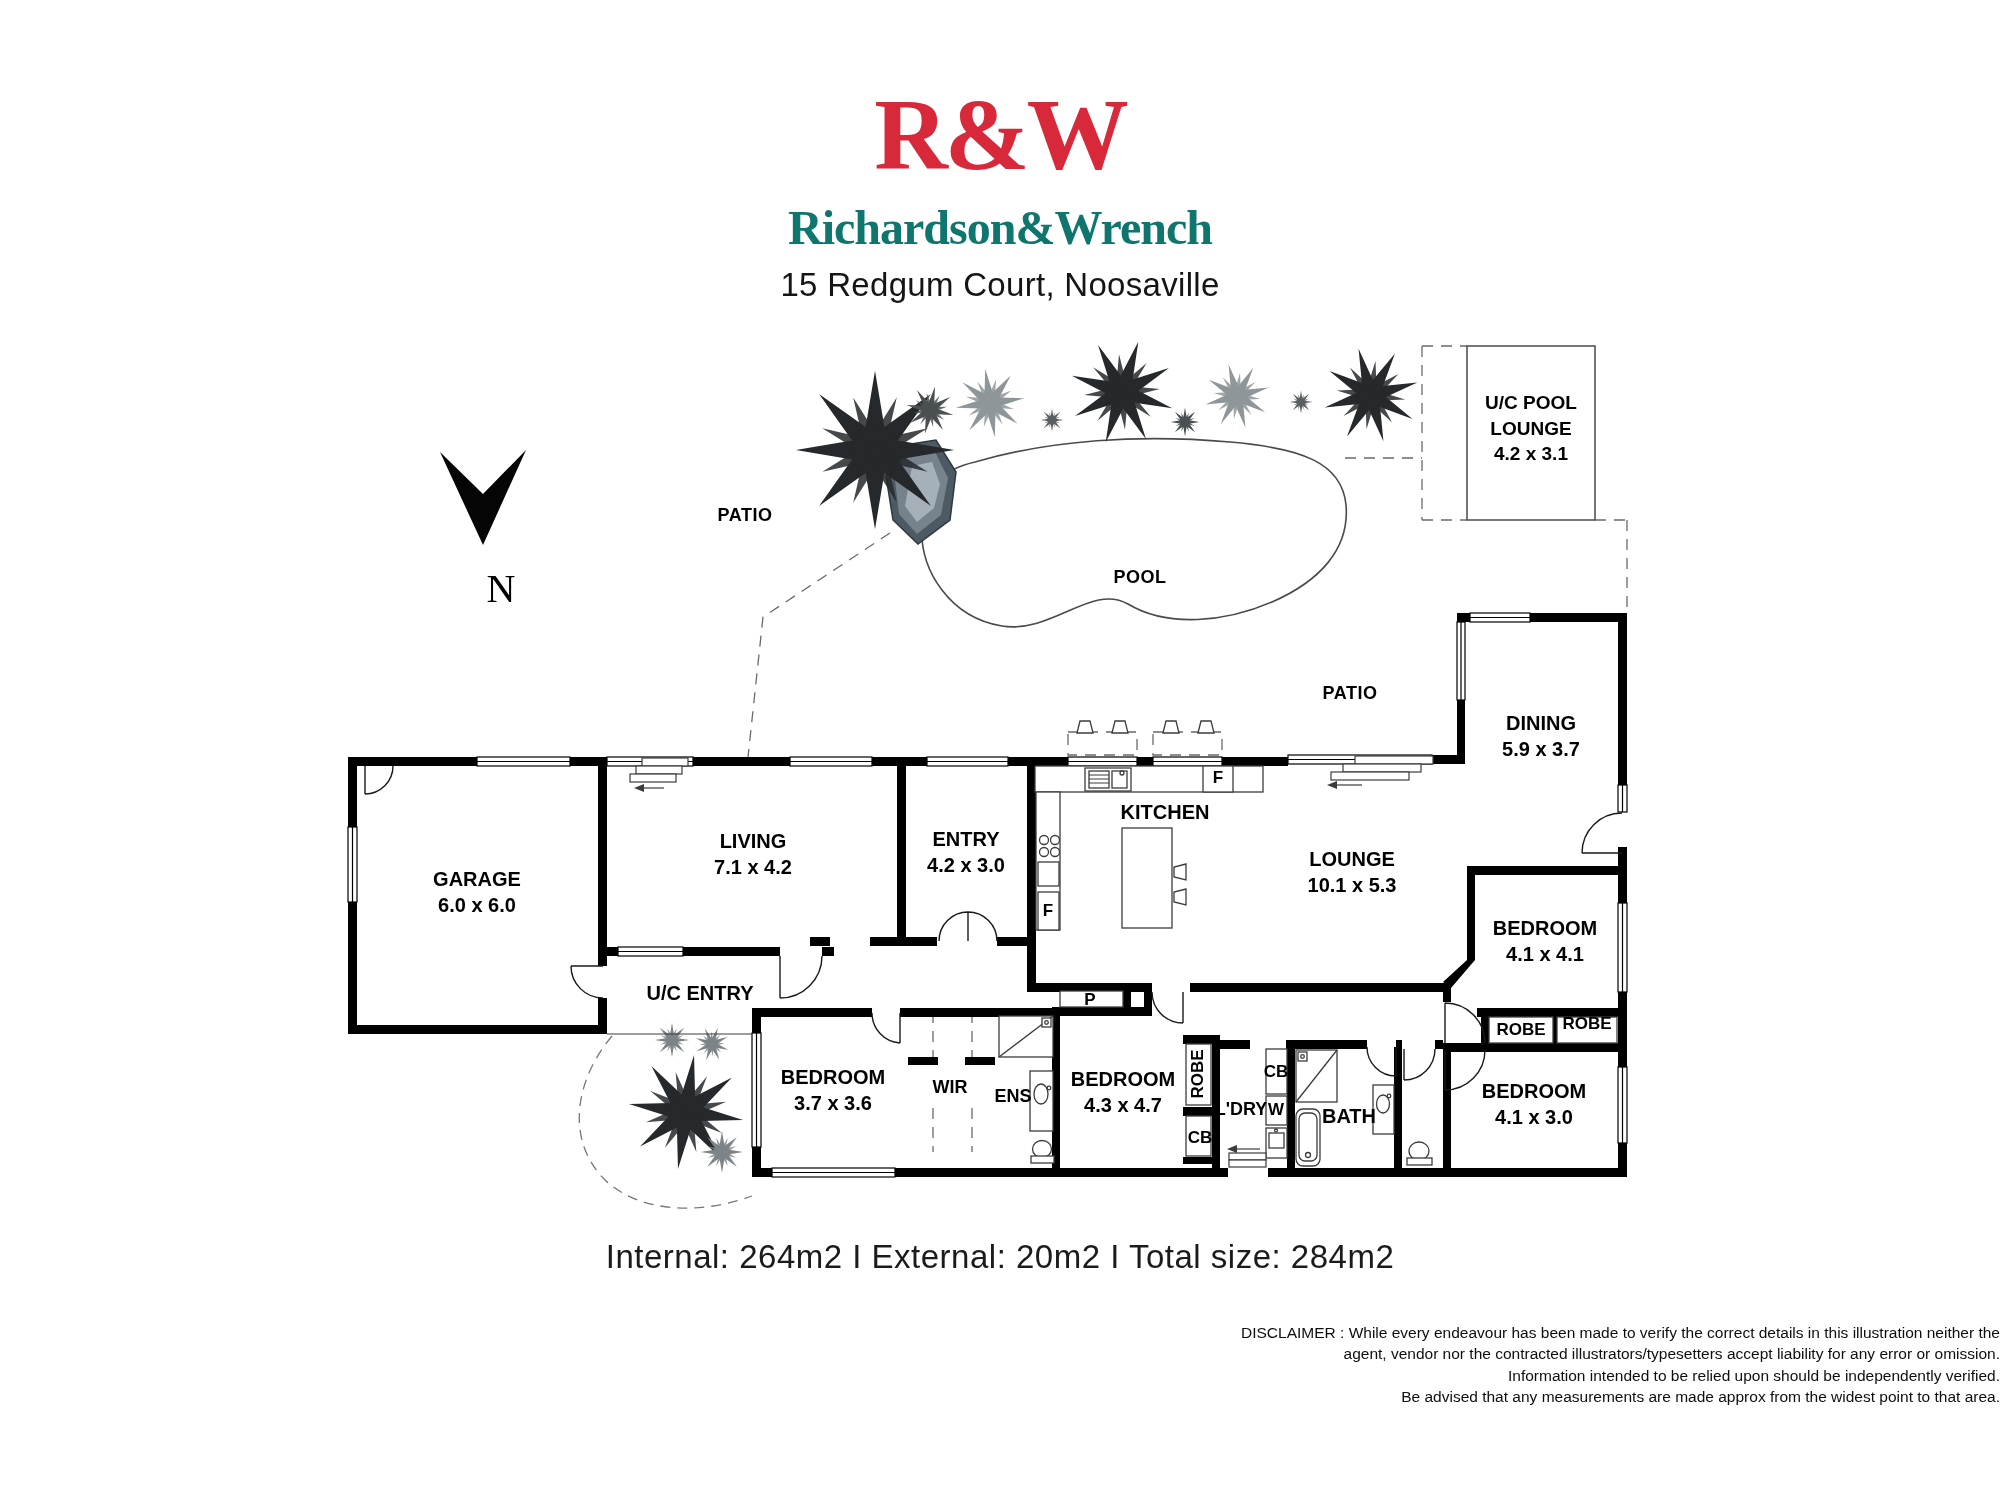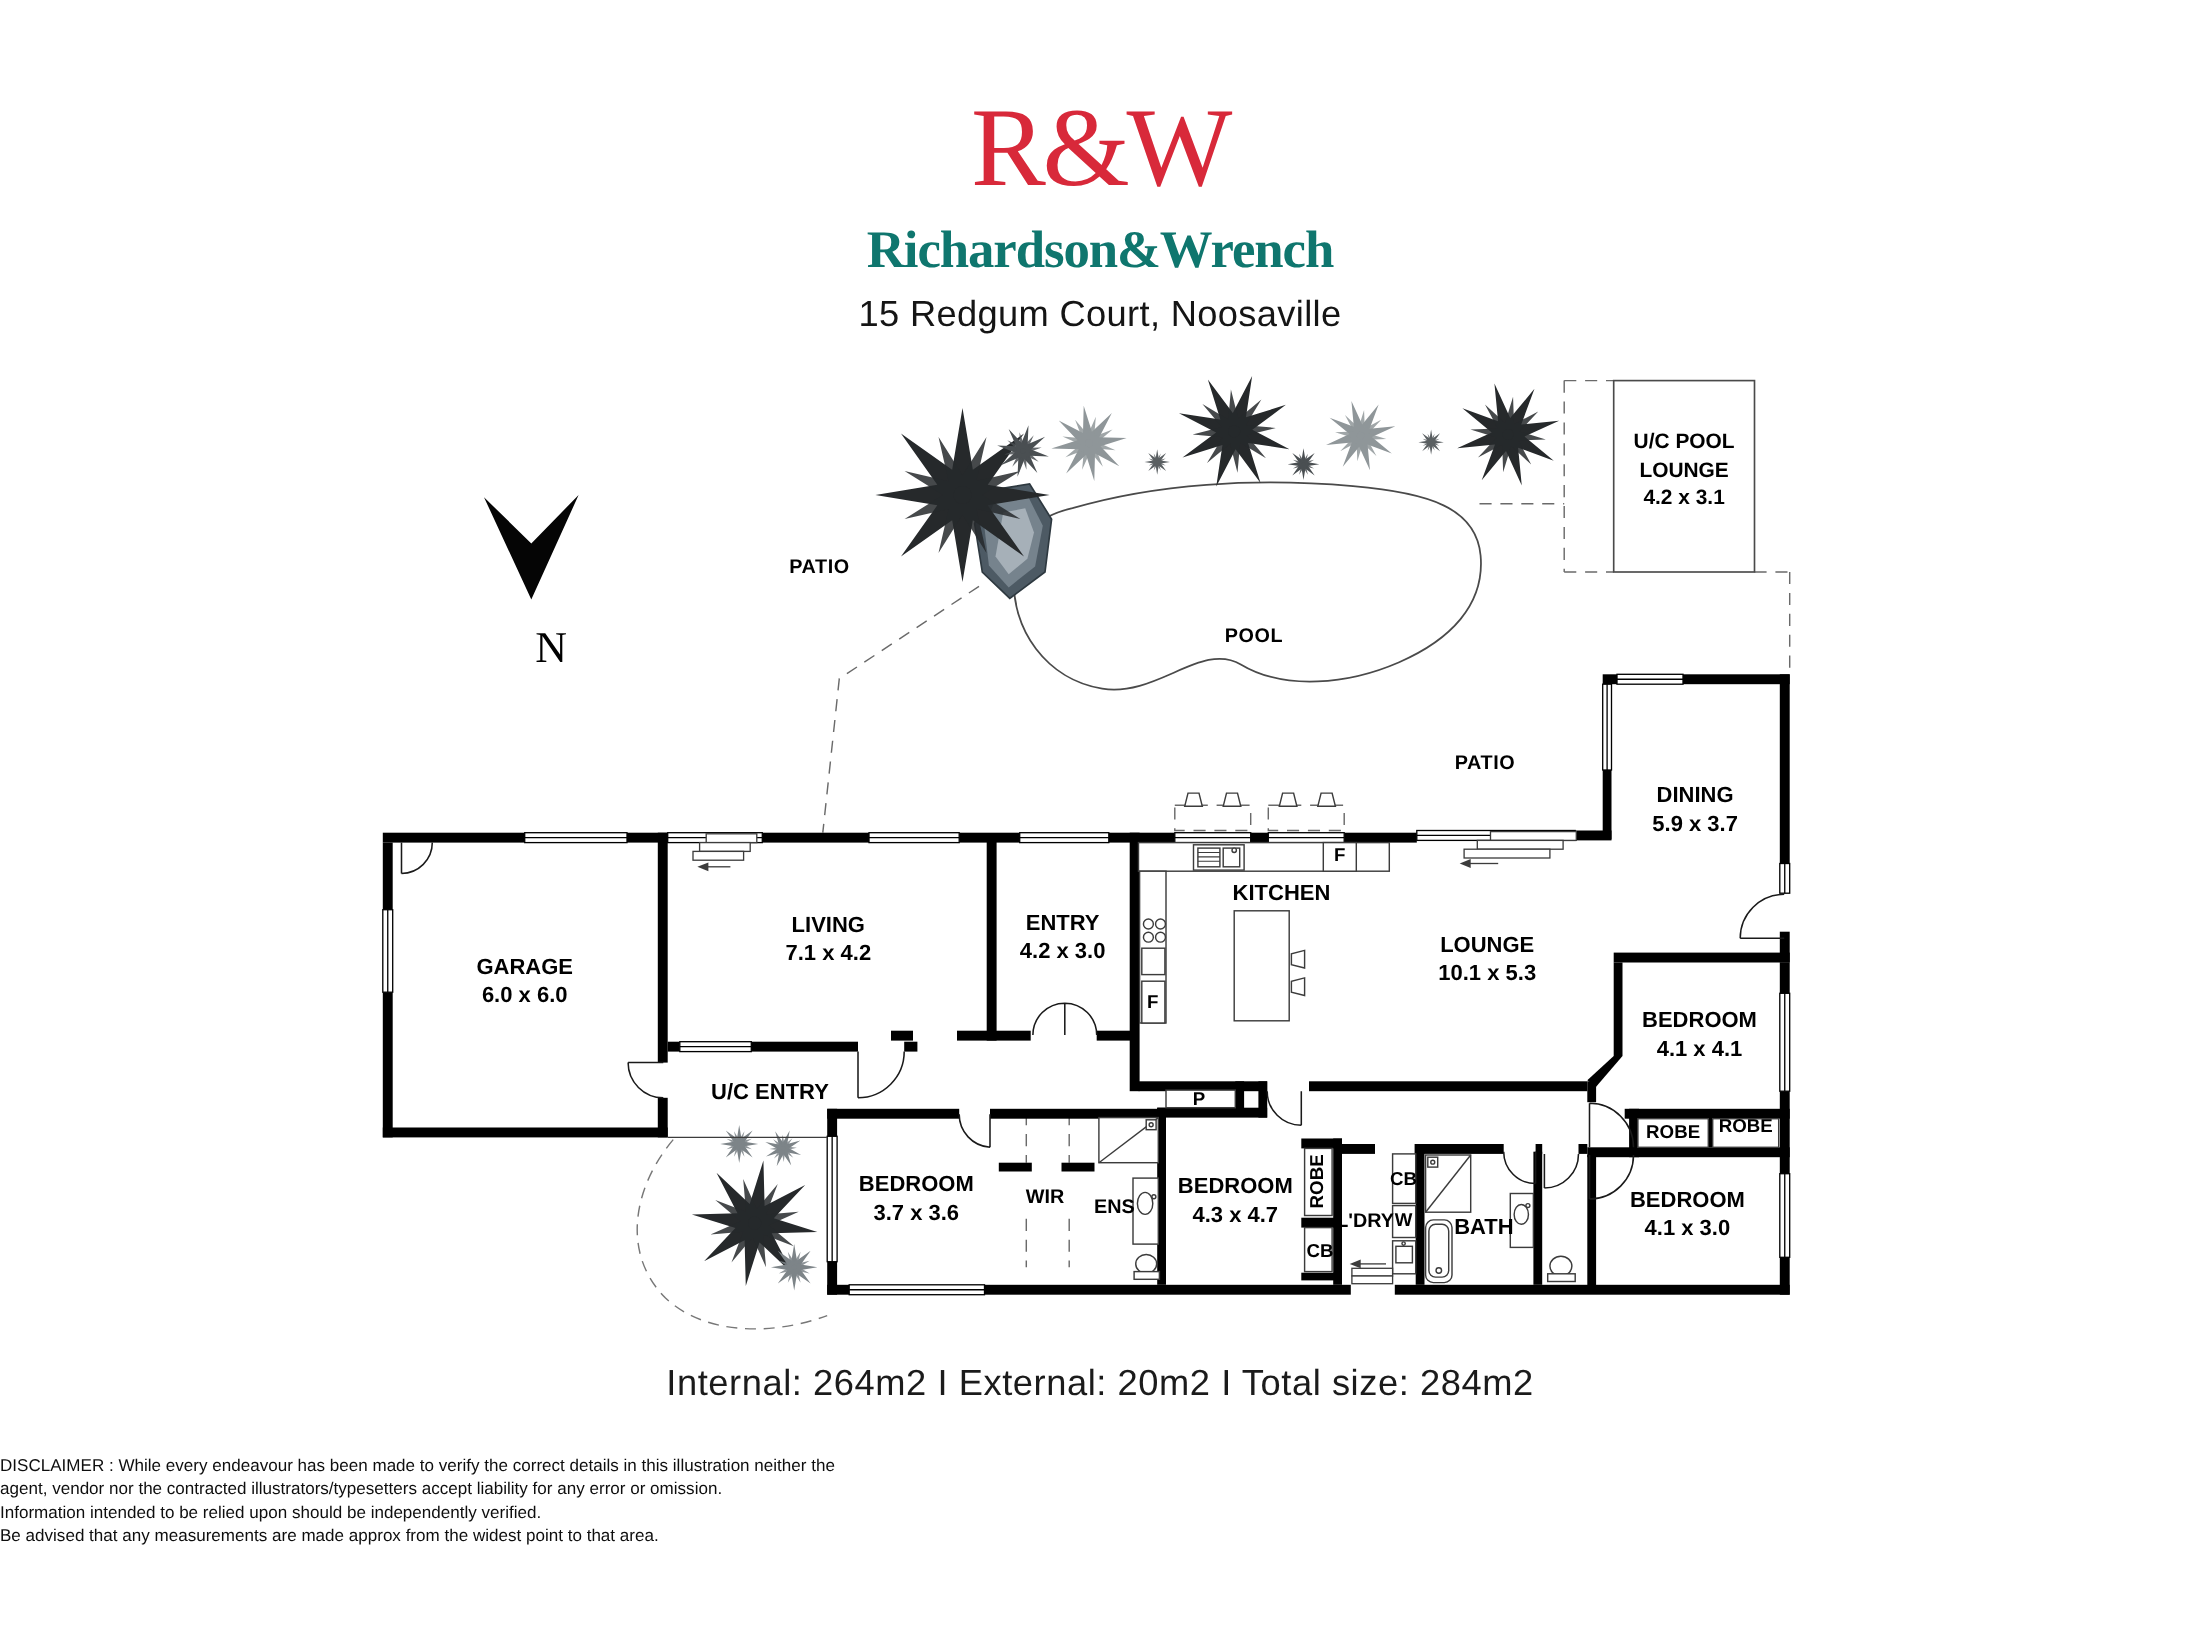--- a/index.html
+++ b/index.html
@@ -2,38 +2,38 @@
 <html><head>
 <meta charset="utf-8">
 <style>
   html,body{margin:0;padding:0;background:#fff;}
   .page{position:relative;width:2000px;height:1500px;background:#fff;overflow:hidden;
         font-family:"Liberation Sans",sans-serif;color:#111;}
   svg.plan{position:absolute;left:0;top:0;}
 
   
   .hdr{position:absolute;left:0;right:0;text-align:center;white-space:nowrap;}
-  .logo{top:84px;font-family:"Liberation Serif",serif;font-weight:400;font-size:102px;line-height:1;letter-spacing:-3px;}
+  .logo{top:84px;font-family:"Liberation Serif",serif;font-weight:700;font-size:102px;line-height:1;letter-spacing:-3px;}
   .brand{top:204px;font-family:"Liberation Serif",serif;font-weight:700;font-size:48px;line-height:1;letter-spacing:-1px;}
   .addr{top:266px;font-size:33px;font-weight:400;color:#151515;letter-spacing:.3px;}
 
   
   .lbl{position:absolute;transform:translate(-50%,-50%);text-align:center;line-height:1.3;
        font-weight:700;font-size:20px;white-space:nowrap;color:#000;}
   .lbl .dims{display:block;font-weight:700;}
   .mid{font-size:18px;letter-spacing:.5px;}
   .sm{font-size:17px;}
   .sm2{font-size:18px;}
   .wrap{white-space:normal;width:132px;line-height:1.35;font-size:19px;}
   .vert{transform:translate(-50%,-50%) rotate(-90deg);}
   .north{font-family:"Liberation Serif",serif;font-weight:400;font-size:40px;}
 
   
   .sizes{top:1238px;font-size:33px;font-weight:400;color:#1b1b1b;letter-spacing:.5px;}
-  .disc{position:absolute;left:0;right:0;top:1322px;text-align:left;font-size:15.5px;
+  .disc{position:absolute;left:0;right:0;top:1322px;text-align:right;font-size:15.5px;
         line-height:1.38;color:#0e0e0e;font-weight:400;}
   .disc div{white-space:nowrap;}
 </style>
 </head>
 <body>
 
 <div class="page">
 
   <svg class="plan" width="2000" height="1500" viewBox="0 0 2000 1500">
     <defs>

